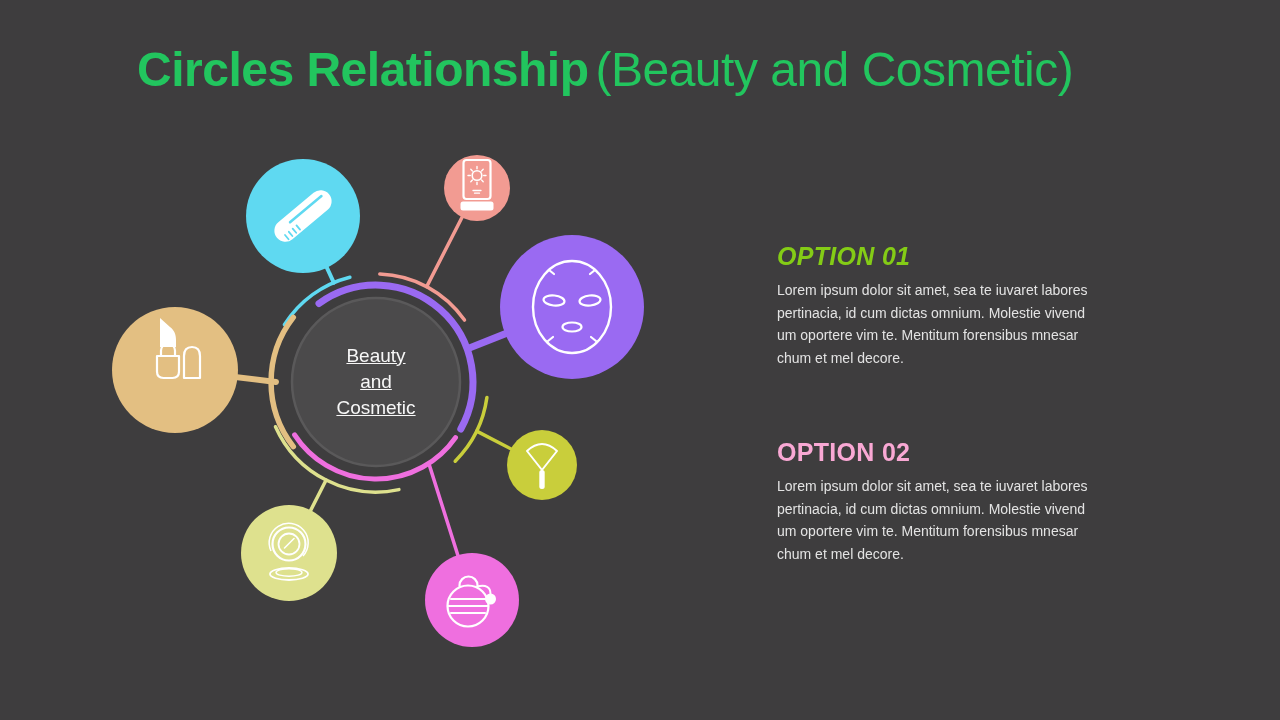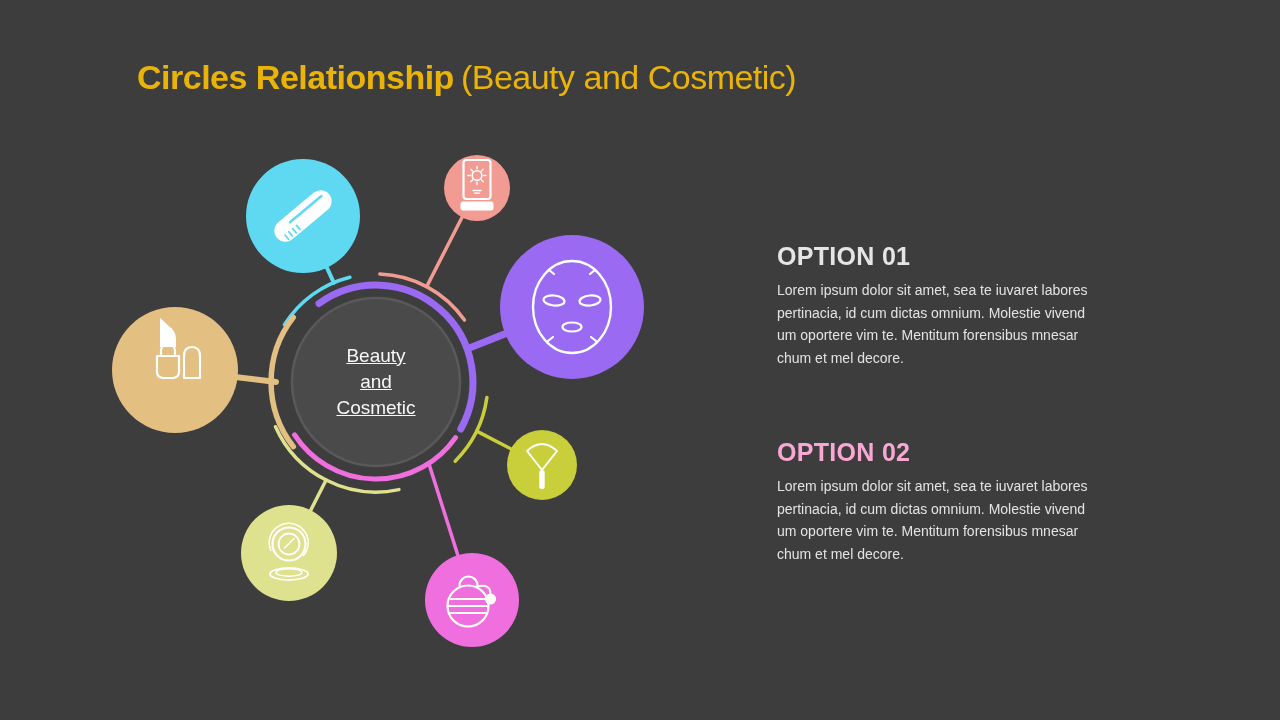--- a/index.html
+++ b/index.html
@@ -2,22 +2,22 @@
 <html><head>
 <meta charset="utf-8">
 <style>
   html,body { margin:0; padding:0; background:#2a2a2a; }
   .slide {
     position:relative; width:1280px; height:720px; overflow:hidden;
     background:#3E3D3E;
     font-family:"Liberation Sans", sans-serif;
   }
   .title {
-    position:absolute; left:137px; top:58px;
-    color:#eab308; font-size:34px; letter-spacing:-0.5px; white-space:nowrap;
+    position:absolute; left:137px; top:42px;
+    color:#22c55e; font-size:48px; letter-spacing:-0.5px; white-space:nowrap;
   }
   .title .bold { font-weight:700; }
   .title .reg  { font-weight:400; margin-left:7px; }
   .diagram-svg { position:absolute; left:0; top:0; }
   .center-label {
     position:absolute; left:296px; top:343px; width:160px;
     text-align:center; color:#F7F7F7; font-size:19px; line-height:26px;
     white-space:pre-line;
     text-decoration:underline;
   }
@@ -121,21 +121,21 @@
       <path d="M 477 586.5 Q 490.5 583.5 490.5 594" stroke="#FFFFFF" stroke-width="2"></path>
       <circle cx="490.5" cy="599" r="5.5" fill="#FFFFFF"></circle>
     </g>
   </svg>
 
   <div class="center-label">Beauty
 and
 Cosmetic</div>
 
   <div class="option first">
-    <h2 style="color: #e5e5e5;">OPTION 01</h2>
+    <h2 style="color: #84cc16; font-style: italic;">OPTION 01</h2>
     <p>Lorem ipsum dolor sit amet, sea te iuvaret labores
 pertinacia, id cum dictas omnium. Molestie vivend
 um oportere vim te. Mentitum forensibus mnesar
 chum et mel decore.</p>
   </div>
 
   <div class="option second">
     <h2 style="color: #f9a8d4;">OPTION 02</h2>
     <p>Lorem ipsum dolor sit amet, sea te iuvaret labores
 pertinacia, id cum dictas omnium. Molestie vivend

